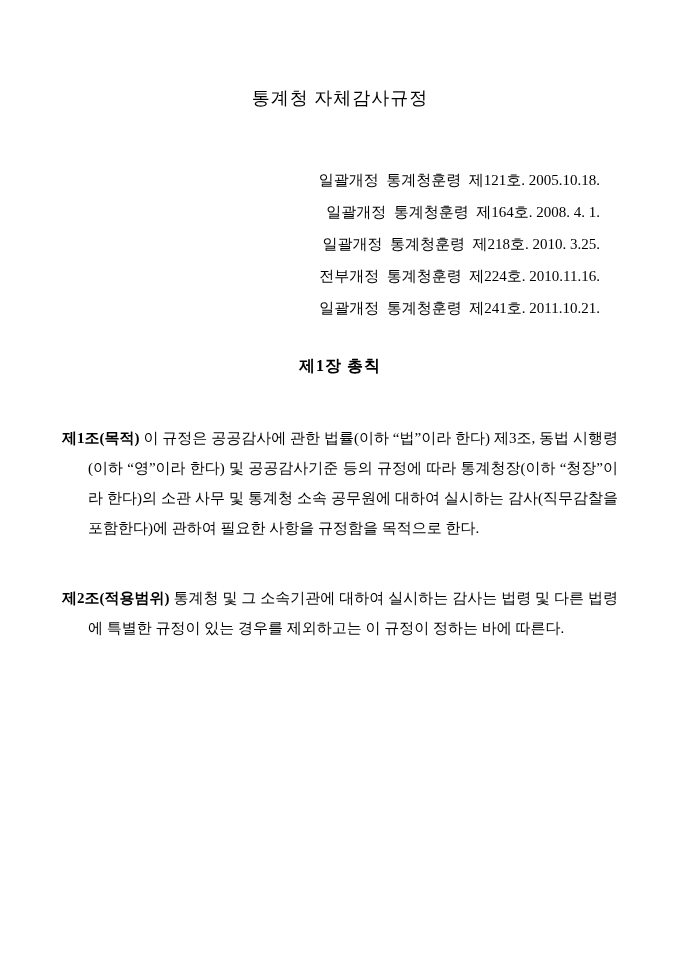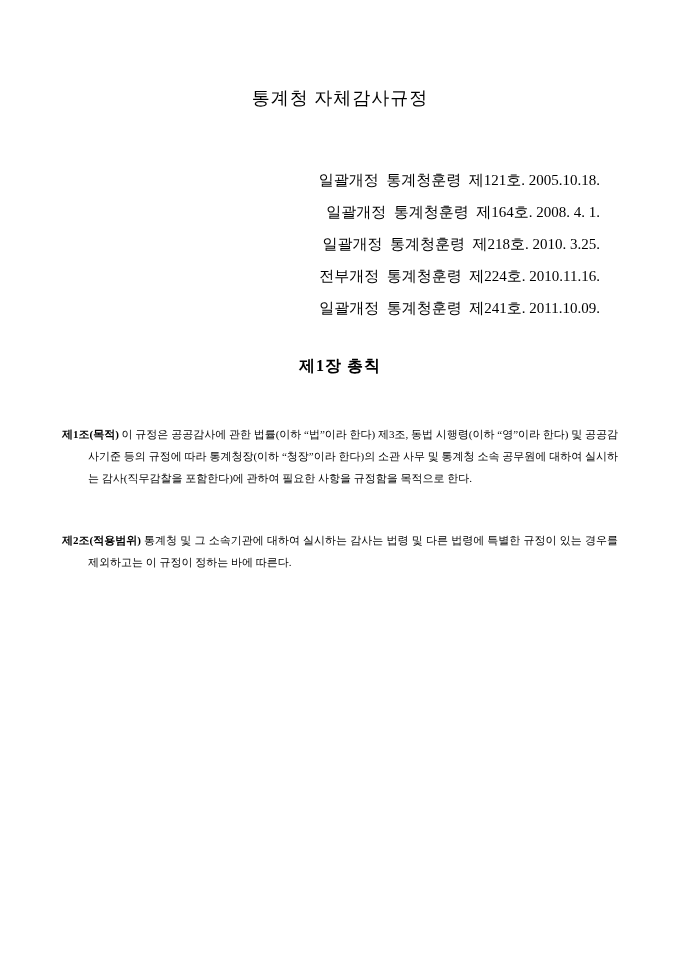--- a/index.html
+++ b/index.html
@@ -41,22 +41,22 @@
   }
   .chapter-title {
     text-align: center;
     font-size: 16px;
     font-weight: bold;
     margin-top: 32px;
     letter-spacing: 1px;
   }
   .article {
     margin-top: 46px;
-    font-size: 11px;
-    line-height: 22px;
+    font-size: 15px;
+    line-height: 30px;
     text-align: justify;
     text-justify: inter-ideograph;
   }
   .article .body {
     display: block;
     text-indent: 0;
     padding-left: 26px;
   }
   .article .lead {
     margin-left: -26px;
@@ -71,21 +71,21 @@
 
 <div class="page">
 
   <h1 class="doc-title">통계청 자체감사규정</h1>
 
   <div class="revision-list">
     <div class="revision-line">일괄개정  통계청훈령  제121호. 2005.10.18.</div>
     <div class="revision-line">일괄개정  통계청훈령  제164호. 2008. 4. 1.</div>
     <div class="revision-line">일괄개정  통계청훈령  제218호. 2010. 3.25.</div>
     <div class="revision-line">전부개정  통계청훈령  제224호. 2010.11.16.</div>
-    <div class="revision-line">일괄개정  통계청훈령  제241호. 2011.10.09.</div>
+    <div class="revision-line">일괄개정  통계청훈령  제241호. 2011.10.21.</div>
   </div>
 
   <h2 class="chapter-title">제1장 총칙</h2>
 
   <p class="article">
     <span class="body">
       <span class="lead">
         <span class="art-no">제1조(목적)</span><span> 이 규정은 공공감사에 관한 법률(이하 “법”이라 한다) 제3조, 동법 시행령(이하 “영”이라 한다) 및 공공감사기준 등의 규정에 따라 통계청장(이하 “청장”이라 한다)의 소관 사무 및 통계청 소속 공무원에 대하여 실시하는 감사(직무감찰을 포함한다)에 관하여 필요한 사항을 규정함을 목적으로 한다.</span>
       </span>
     </span>

